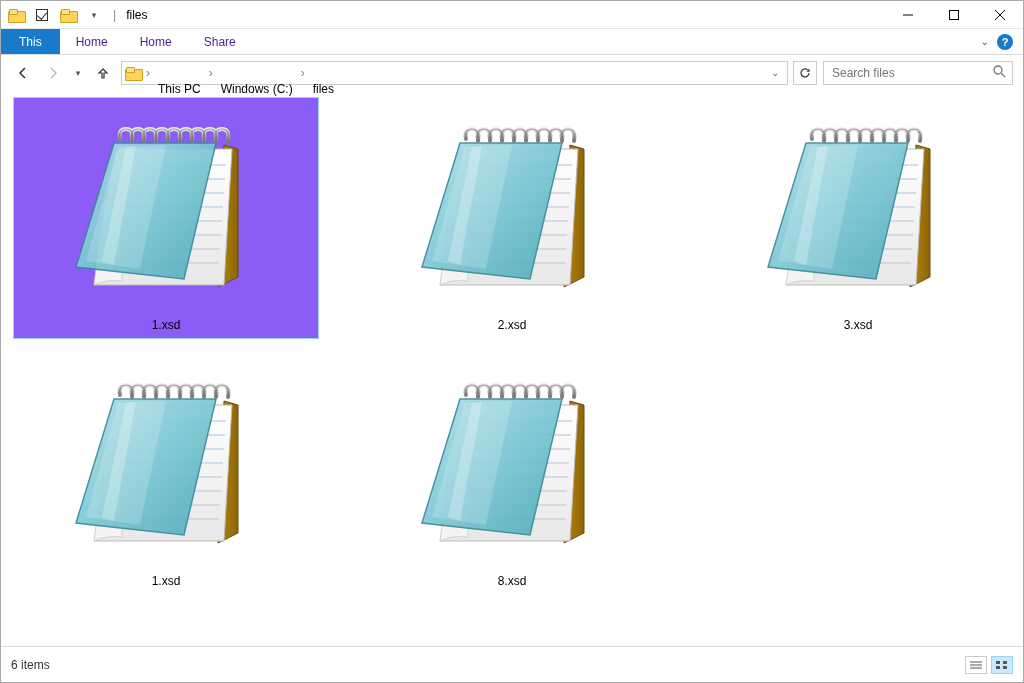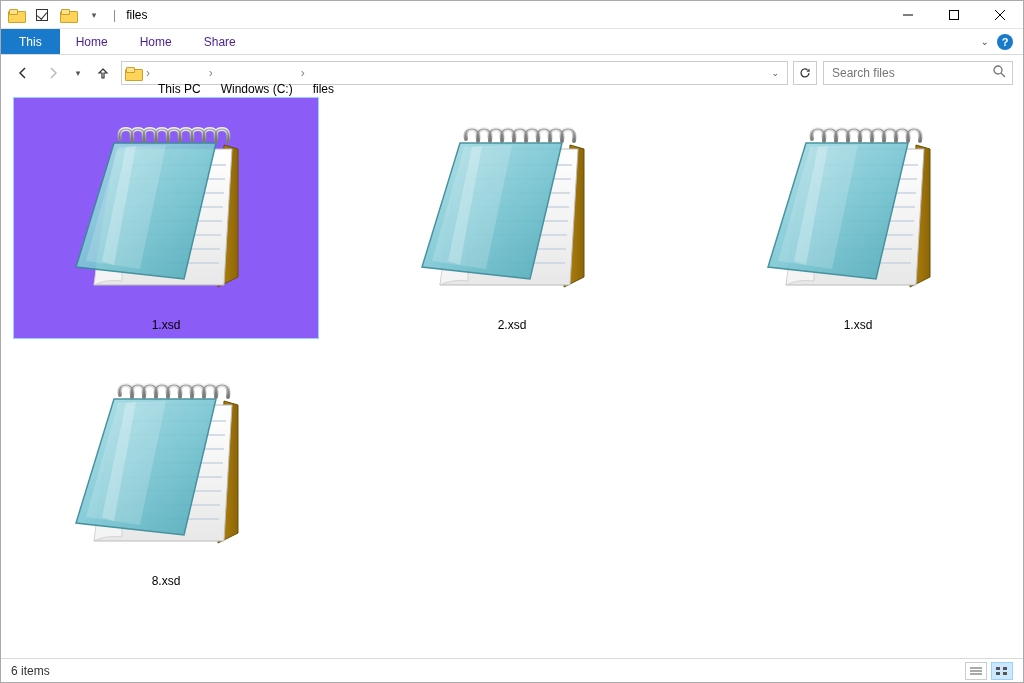--- a/index.html
+++ b/index.html
@@ -38,21 +38,21 @@
 
   
   .content { flex: 1; overflow: auto; padding: 6px 12px; }
   .grid { display: grid; grid-template-columns: repeat(3, 1fr); gap: 14px 40px; }
   .file-item { display: flex; flex-direction: column; align-items: center; padding: 6px; border: 1px solid transparent; }
   .file-item.selected { border: 1px solid #99d1ff; background: #8b5cf6; justify-content: space-between; }
   .icon-wrap { width: 230px; height: 210px; display: flex; align-items: center; justify-content: center; }
   .file-label { margin-top: 4px; }
 
   
-  .statusbar { height: 24px; border-top: 1px solid #dadada; display: flex; align-items: center; padding: 0 10px; font-size: 12px; color: #333; }
+  .statusbar { height: 36px; border-top: 1px solid #dadada; display: flex; align-items: center; padding: 0 10px; font-size: 12px; color: #333; }
   .status-right { margin-left: auto; display: flex; gap: 4px; align-items: center; }
   .view-btn { width: 22px; height: 18px; border: 1px solid #ccc; display: flex; align-items: center; justify-content: center; font-size: 10px; color: #555; }
   .view-btn.active { background: #cce8ff; border-color: #99d1ff; }
 
   
   .folder-glyph { width: 16px; height: 12px; position: relative; }
   .folder-glyph::before { content: ""; position: absolute; left: 0; top: 2px; width: 16px; height: 10px; background: #ffd35a; border: 1px solid #c9a227; border-radius: 1px; }
   .folder-glyph::after { content: ""; position: absolute; left: 1px; top: 0; width: 7px; height: 4px; background: #ffe08a; border: 1px solid #c9a227; border-radius: 1px 1px 0 0; }
 
   
@@ -246,20 +246,28 @@
             </svg>
           </div>
           <div class="file-label">2.xsd</div>
         </div>
         <div class="file-item">
           <div class="icon-wrap">
             <svg class="notepad-icon">
               <use href="#notepad"></use>
             </svg>
           </div>
+          <div class="file-label">3.xsd</div>
+        </div>
+        <div class="file-item">
+          <div class="icon-wrap">
+            <svg class="notepad-icon">
+              <use href="#notepad"></use>
+            </svg>
+          </div>
           <div class="file-label">1.xsd</div>
         </div>
         <div class="file-item">
           <div class="icon-wrap">
             <svg class="notepad-icon">
               <use href="#notepad"></use>
             </svg>
           </div>
           <div class="file-label">8.xsd</div>
         </div>

